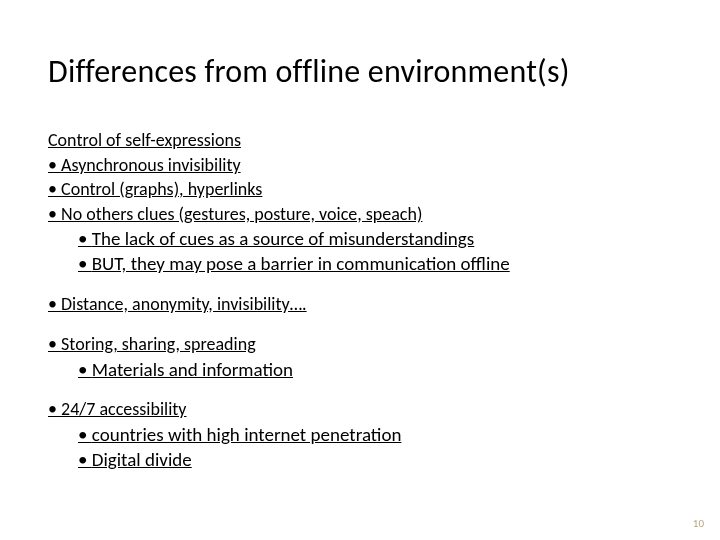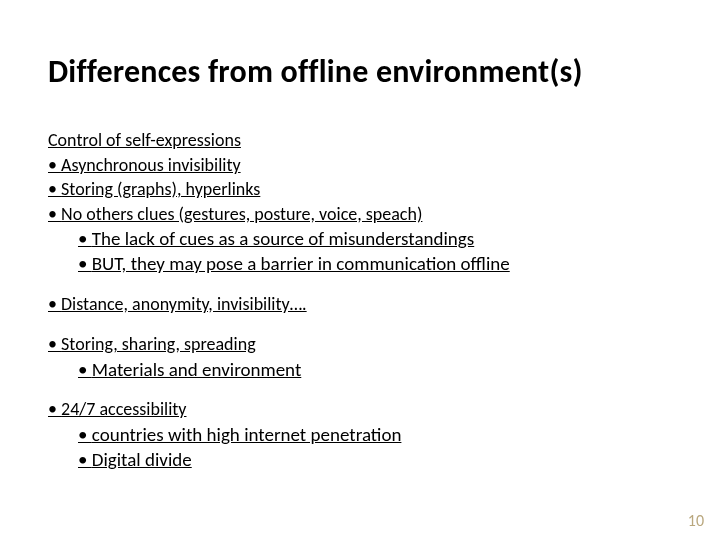--- a/index.html
+++ b/index.html
@@ -15,21 +15,21 @@
   }
   .slide {
     box-sizing: border-box;
     width: 720px;
     height: 540px;
     padding: 32px 48px 16px 48px;
     position: relative;
   }
   .title {
     font-size: 32px;
-    font-weight: 700;
+    font-weight: 400;
     margin: 20px 0 38px 0;
     letter-spacing: 0.2px;
   }
   .body {
     font-size: 18px;
     line-height: 1.25;
     text-decoration: underline;
   }
   .lvl1 {
     margin: 2px 0;
@@ -42,40 +42,40 @@
     font-size: 19px;
   }
   .lvl2.bullet::before {
     content: "• ";
   }
   .gap-md { height: 14px; }
   .page-num {
     position: absolute;
     right: 16px;
     bottom: 10px;
-    font-size: 16px;
+    font-size: 11px;
     color: #b9a77e;
   }
 </style>
 </head>
 <body>
 
 <div class="slide">
   <div class="title">Differences from offline environment(s)</div>
   <div class="body">
     <div class="lvl1">Control of self-expressions</div>
     <div class="lvl1 bullet">Asynchronous invisibility</div>
-    <div class="lvl1 bullet">Storing (graphs), hyperlinks</div>
+    <div class="lvl1 bullet">Control (graphs), hyperlinks</div>
     <div class="lvl1 bullet">No others clues (gestures, posture, voice, speach)</div>
     <div class="lvl2 bullet">The lack of cues as a source of misunderstandings</div>
     <div class="lvl2 bullet">BUT, they may pose a barrier in communication offline</div>
     <div class="gap-md"></div>
     <div class="lvl1 bullet">Distance, anonymity, invisibility….</div>
     <div class="gap-md"></div>
     <div class="lvl1 bullet">Storing, sharing, spreading</div>
-    <div class="lvl2 bullet">Materials and environment</div>
+    <div class="lvl2 bullet">Materials and information</div>
     <div class="gap-md"></div>
     <div class="lvl1 bullet">24/7 accessibility</div>
     <div class="lvl2 bullet">countries with high internet penetration</div>
     <div class="lvl2 bullet">Digital divide</div>
   </div>
   <div class="page-num">10</div>
 </div>
 
 </body></html>

